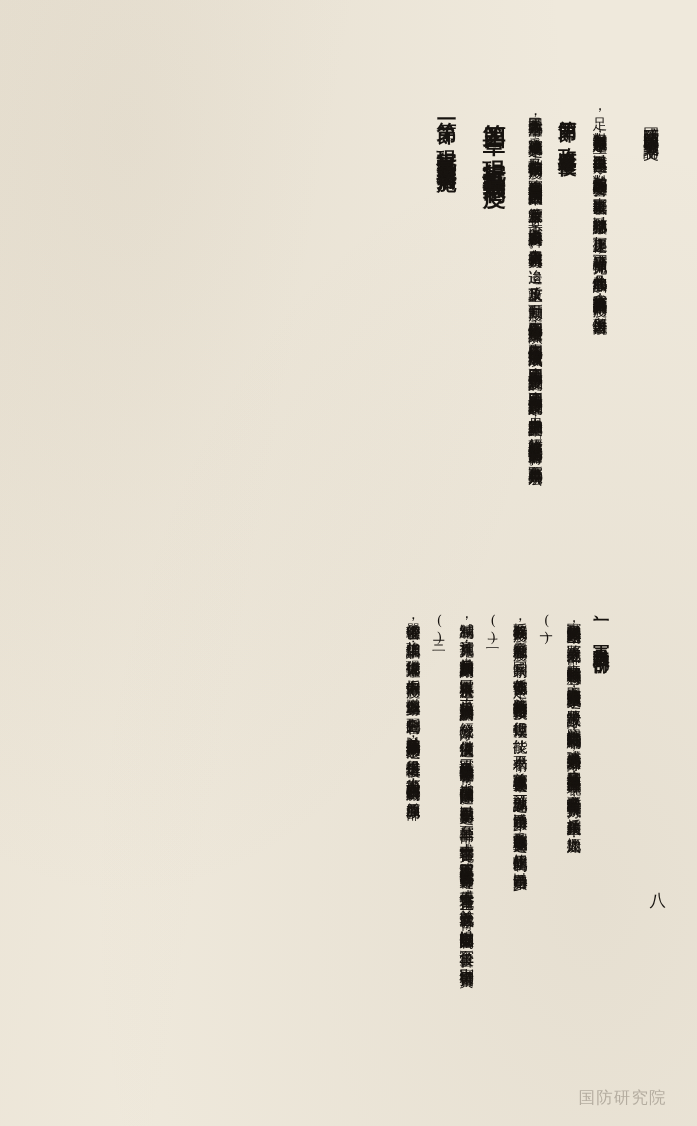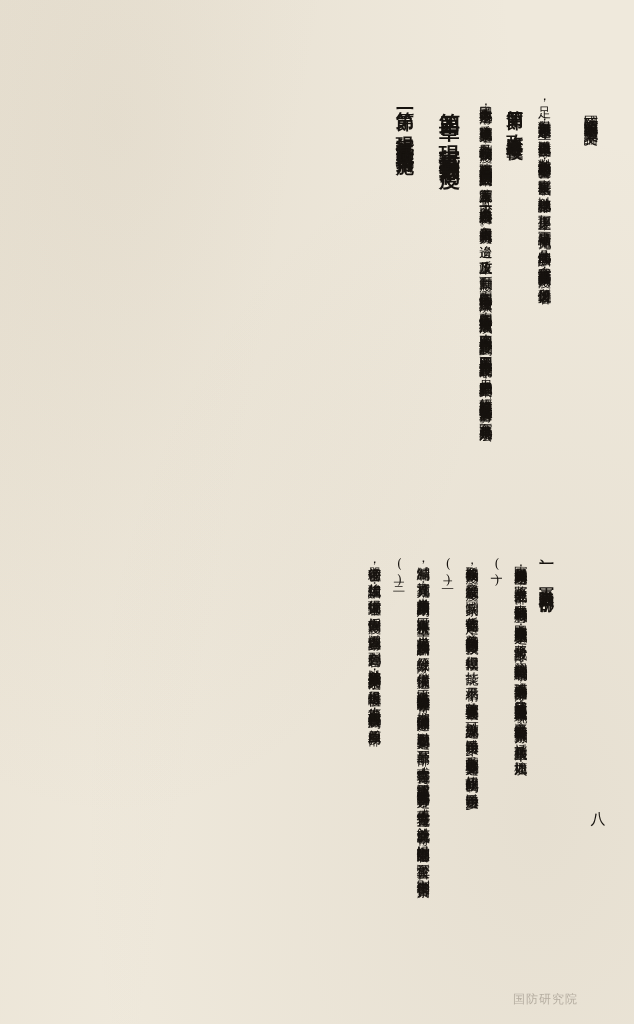--- a/index.html
+++ b/index.html
@@ -131,23 +131,23 @@
   .page-number {
     position: absolute;
     right: 26px;
     top: 800px;
     font-size: 15px;
     letter-spacing: 1px;
   }
   
   .artifact {
     position: absolute;
-    right: 56px;
+    right: 28px;
     bottom: 16px;
-    font-size: 12px;
+    font-size: 15px;
     color: rgba(60,50,40,0.30);
     letter-spacing: 1px;
   }
 </style>
 </head>
 <body>
 
 <div class="page">
 
   <div class="vtext running-title">國防研究院第十一期研究員畢業論文</div>

